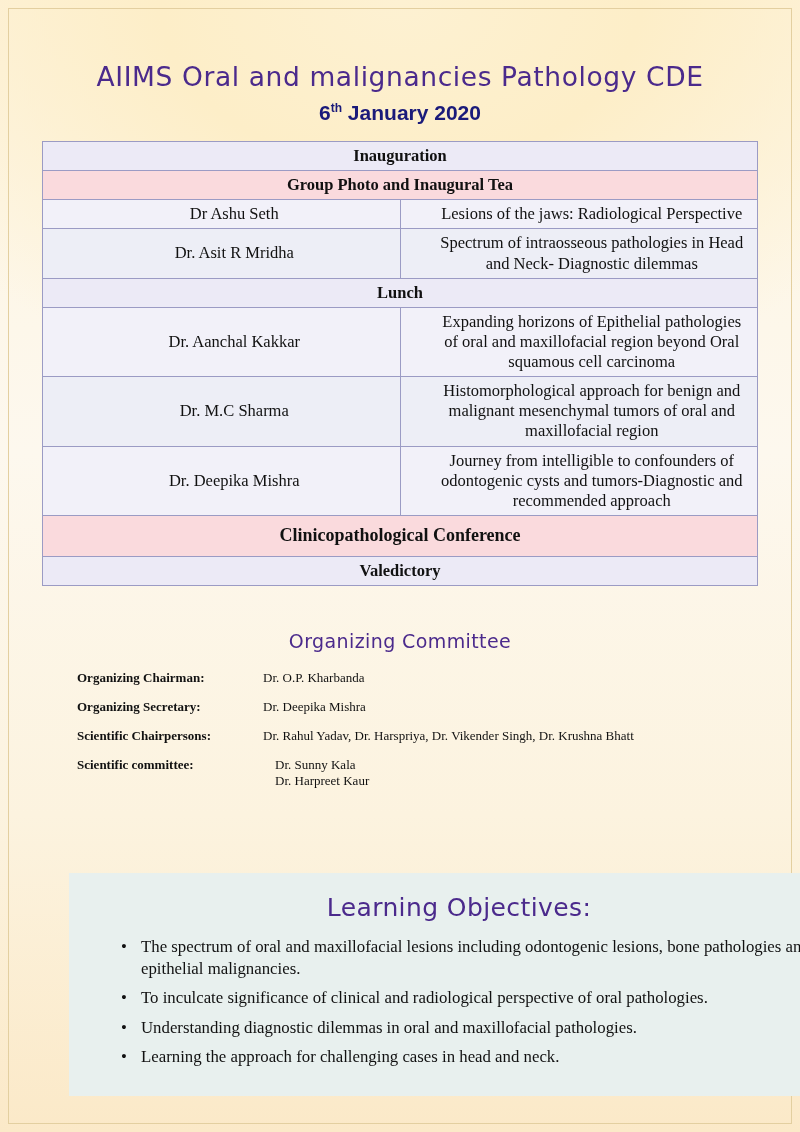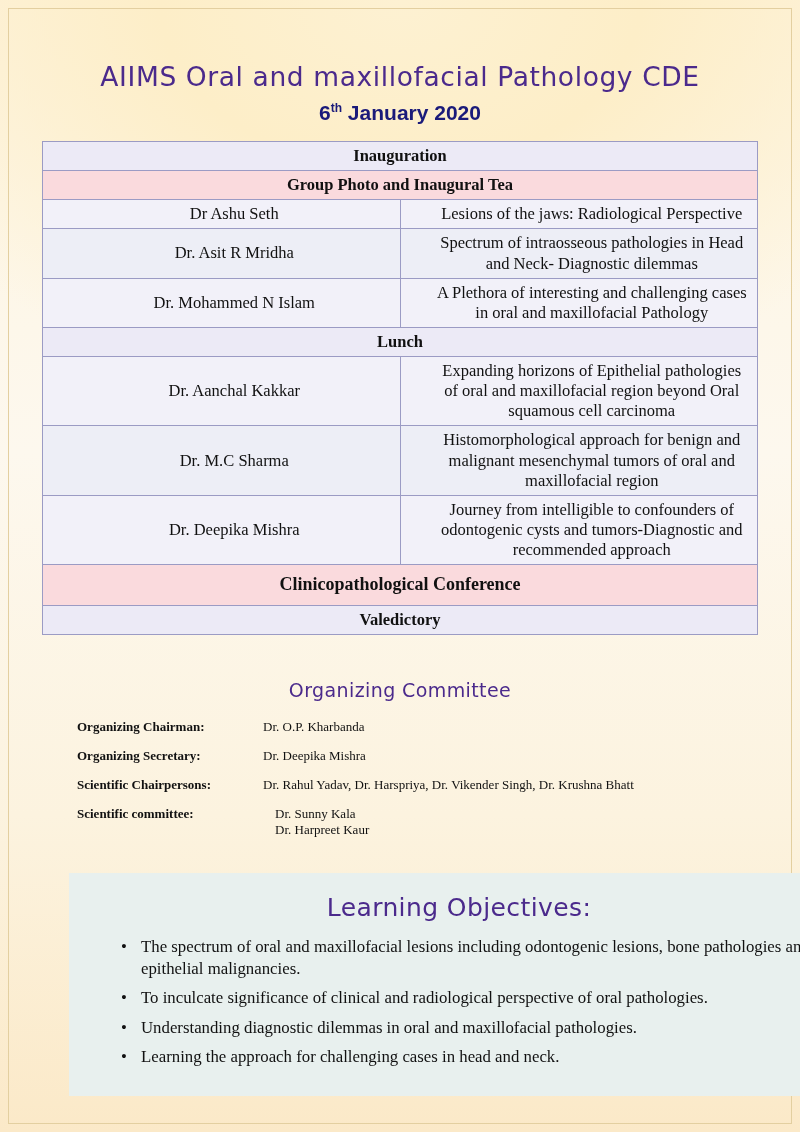--- a/index.html
+++ b/index.html
@@ -167,42 +167,38 @@
     left: 2px;
     top: 0;
   }
 </style>
 </head>
 <body>
 
 <div class="page">
   <div class="inner">
 
-    <div class="title">AIIMS Oral and maxillofacial Pathology CDE</div>
+    <div class="title">AIIMS Oral and malignancies Pathology CDE</div>
     <div class="subtitle"><span>6</span><sup>th</sup><span> January 2020</span></div>
 
     <table class="schedule">
       <tbody>
         <tr class="band-lavender">
           <td colspan="2">Inauguration</td>
         </tr>
         <tr class="band-pink">
           <td colspan="2">Group Photo and Inaugural Tea</td>
         </tr>
         <tr class="session">
           <td class="speaker">Dr Ashu Seth</td>
           <td class="topic">Lesions of the jaws: Radiological Perspective</td>
         </tr>
         <tr class="session alt">
           <td class="speaker">Dr. Asit R Mridha</td>
           <td class="topic">Spectrum of intraosseous pathologies in Head and Neck- Diagnostic dilemmas</td>
-        </tr>
-        <tr class="session">
-          <td class="speaker">Dr. Mohammed N Islam</td>
-          <td class="topic">A Plethora of interesting and challenging cases in oral and maxillofacial Pathology</td>
         </tr>
         <tr class="band-lavender">
           <td colspan="2">Lunch</td>
         </tr>
         <tr class="session">
           <td class="speaker">Dr. Aanchal Kakkar</td>
           <td class="topic">Expanding horizons of Epithelial pathologies of oral and maxillofacial region beyond Oral squamous cell carcinoma</td>
         </tr>
         <tr class="session alt">
           <td class="speaker">Dr. M.C Sharma</td>

